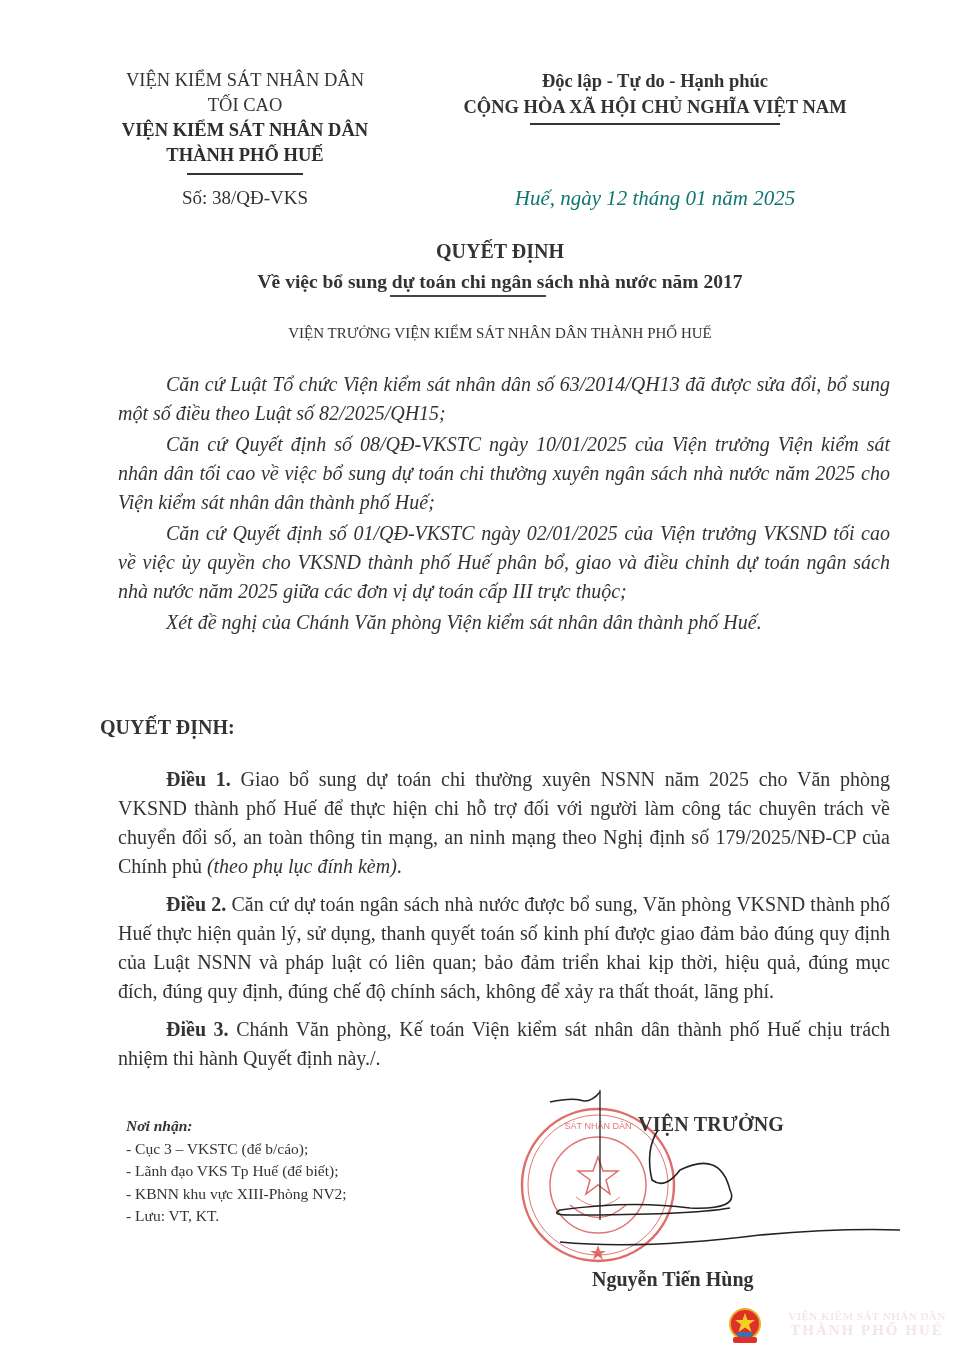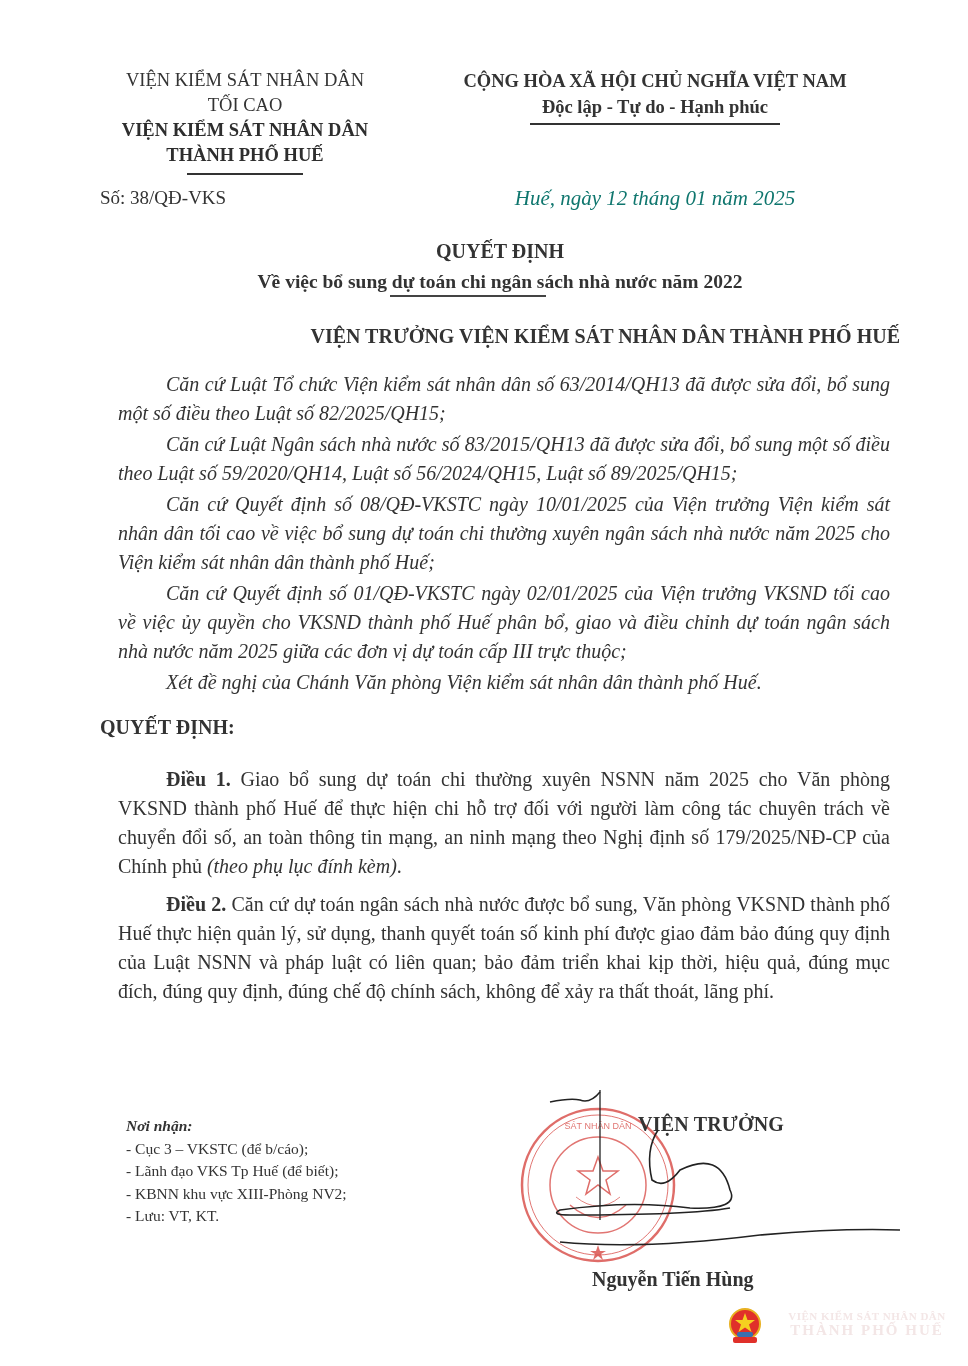--- a/index.html
+++ b/index.html
@@ -8,31 +8,31 @@
     font-family: "Liberation Serif", "DejaVu Serif", serif;
     color: #2b2b2b;
   }
   .abs { position: absolute; }
   .i { font-style: italic; }
 
   
   .hdr-left { left: 100px; top: 68px; width: 290px; text-align: center; font-size: 18.5px; line-height: 25px; color: #333; }
   .hdr-left .bold { font-weight: bold; color: #2e2e2e; }
   .hdr-left .rule { width: 116px; height: 1.5px; background: #333; margin: 5px auto 0; }
-  .so { left: 100px; top: 187px; width: 290px; font-size: 19px; color: #333; }
+  .so { left: 100px; top: 187px; width: 290px; text-align: center; font-size: 19px; color: #333; }
 
   
   .hdr-right { left: 430px; top: 68px; width: 450px; text-align: center; font-size: 18.5px; line-height: 26px; font-weight: bold; color: #333; }
   .hdr-right .rule { width: 250px; height: 1.5px; background: #333; margin: 3px auto 0; }
   .date { left: 430px; top: 186px; width: 450px; text-align: center; font-size: 21px; font-style: italic; color: #0f766e; }
 
   .title { left: 100px; top: 240px; width: 800px; font-size: 20px; font-weight: bold; text-align: center; color: #333; }
   .subtitle { left: 100px; top: 271px; width: 800px; font-size: 19.5px; font-weight: bold; text-align: center; color: #333; }
   .subtitle-rule { left: 390px; top: 295px; width: 156px; height: 1.5px; background: #444; }
-  .authority { left: 100px; top: 325px; width: 800px; font-size: 20px; font-weight: bold; text-align: right; color: #333; }
+  .authority { left: 100px; top: 325px; width: 800px; font-size: 15px; font-weight: normal; text-align: center; color: #333; }
 
   .body-block { left: 118px; width: 772px; font-size: 20px; line-height: 29px; text-align: justify; color: #333; }
   .body-block p { margin: 0; text-indent: 48px; }
   .cancu { top: 370px; font-style: italic; }
   .cancu p { margin-bottom: 2px; }
 
   .decision { left: 100px; top: 716px; width: 800px; font-size: 20px; font-weight: bold; text-align: left; color: #333; }
 
   .articles { top: 765px; }
   .articles p { margin-bottom: 9px; }
@@ -59,44 +59,44 @@
 <div class="abs hdr-left">
   <div>VIỆN KIỂM SÁT NHÂN DÂN</div>
   <div>TỐI CAO</div>
   <div class="bold">VIỆN KIỂM SÁT NHÂN DÂN</div>
   <div class="bold">THÀNH PHỐ HUẾ</div>
   <div class="rule"></div>
 </div>
 <div class="abs so">Số: 38/QĐ-VKS</div>
 
 <div class="abs hdr-right">
+  <div>Độc lập - Tự do - Hạnh phúc</div>
   <div>CỘNG HÒA XÃ HỘI CHỦ NGHĨA VIỆT NAM</div>
-  <div>Độc lập - Tự do - Hạnh phúc</div>
   <div class="rule"></div>
 </div>
 <div class="abs date">Huế, ngày 12 tháng 01 năm 2025</div>
 
 <div class="abs title">QUYẾT ĐỊNH</div>
-<div class="abs subtitle">Về việc bổ sung dự toán chi ngân sách nhà nước năm 2022</div>
+<div class="abs subtitle">Về việc bổ sung dự toán chi ngân sách nhà nước năm 2017</div>
 <div class="abs subtitle-rule"></div>
 <div class="abs authority">VIỆN TRƯỞNG VIỆN KIỂM SÁT NHÂN DÂN THÀNH PHỐ HUẾ</div>
 
 <div class="abs body-block cancu">
   <p>Căn cứ Luật Tổ chức Viện kiểm sát nhân dân số 63/2014/QH13 đã được sửa đổi, bổ sung một số điều theo Luật số 82/2025/QH15;</p>
-  <p>Căn cứ Luật Ngân sách nhà nước số 83/2015/QH13 đã được sửa đổi, bổ sung một số điều theo Luật số 59/2020/QH14, Luật số 56/2024/QH15, Luật số 89/2025/QH15;</p>
   <p>Căn cứ Quyết định số 08/QĐ-VKSTC ngày 10/01/2025 của Viện trưởng Viện kiểm sát nhân dân tối cao về việc bổ sung dự toán chi thường xuyên ngân sách nhà nước năm 2025 cho Viện kiểm sát nhân dân thành phố Huế;</p>
   <p>Căn cứ Quyết định số 01/QĐ-VKSTC ngày 02/01/2025 của Viện trưởng VKSND tối cao về việc ủy quyền cho VKSND thành phố Huế phân bổ, giao và điều chỉnh dự toán ngân sách nhà nước năm 2025 giữa các đơn vị dự toán cấp III trực thuộc;</p>
   <p>Xét đề nghị của Chánh Văn phòng Viện kiểm sát nhân dân thành phố Huế.</p>
 </div>
 
 <div class="abs decision">QUYẾT ĐỊNH:</div>
 
 <div class="abs body-block articles">
   <p><span class="lbl">Điều 1.</span><span> Giao bổ sung dự toán chi thường xuyên NSNN năm 2025 cho Văn phòng VKSND thành phố Huế để thực hiện chi hỗ trợ đối với người làm công tác chuyên trách về chuyển đổi số, an toàn thông tin mạng, an ninh mạng theo Nghị định số 179/2025/NĐ-CP của Chính phủ </span><span class="i">(theo phụ lục đính kèm)</span><span>.</span></p>
   <p><span class="lbl">Điều 2.</span><span> Căn cứ dự toán ngân sách nhà nước được bổ sung, Văn phòng VKSND thành phố Huế thực hiện quản lý, sử dụng, thanh quyết toán số kinh phí được giao đảm bảo đúng quy định của Luật NSNN và pháp luật có liên quan; bảo đảm triển khai kịp thời, hiệu quả, đúng mục đích, đúng quy định, đúng chế độ chính sách, không để xảy ra thất thoát, lãng phí.</span></p>
+  <p><span class="lbl">Điều 3.</span><span> Chánh Văn phòng, Kế toán Viện kiểm sát nhân dân thành phố Huế chịu trách nhiệm thi hành Quyết định này./.</span></p>
 </div>
 
 <div class="abs recip">
   <div class="head">Nơi nhận:</div>
   <div>- Cục 3 – VKSTC (để b/cáo);</div>
   <div>- Lãnh đạo VKS Tp Huế (để biết);</div>
   <div>- KBNN khu vực XIII-Phòng NV2;</div>
   <div>- Lưu: VT, KT.</div>
 </div>
 

